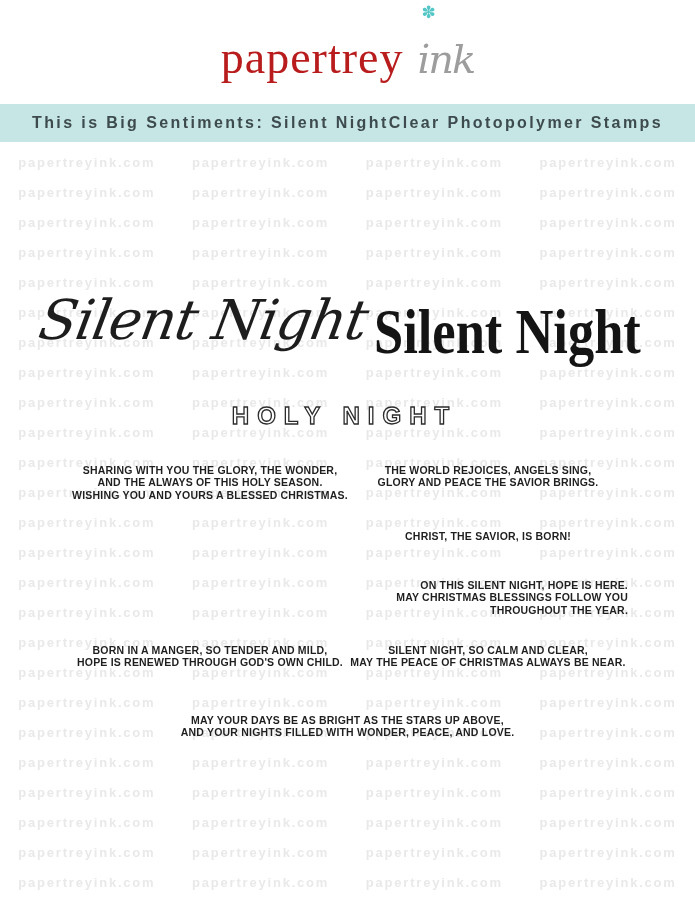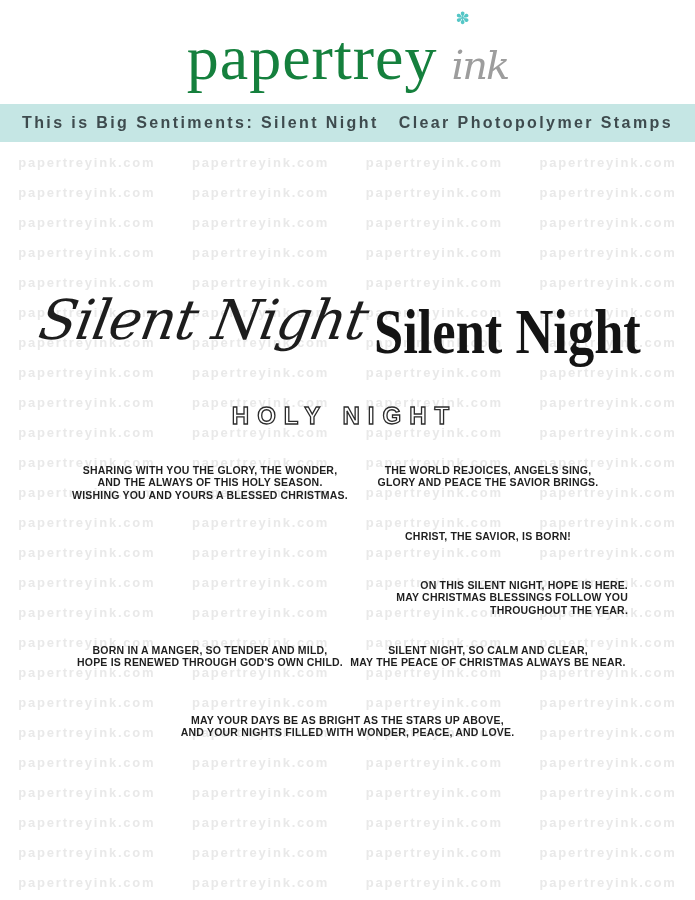--- a/index.html
+++ b/index.html
@@ -2,31 +2,31 @@
 <html><head>
 <meta charset="utf-8">
 <style>
   html,body{margin:0;padding:0;background:#fff;}
   .page{position:relative;width:695px;height:900px;background:#ffffff;overflow:hidden;
         font-family:"Liberation Sans",sans-serif;}
 
   
   .logo{height:104px;display:flex;align-items:baseline;justify-content:center;
         padding-top:6px;box-sizing:border-box;background:#fff;}
-  .logo-primary{font-family:"Liberation Serif",serif;font-size:64px;color:#15803d;
+  .logo-primary{font-family:"Liberation Serif",serif;font-size:46px;color:#b91c1c;
         letter-spacing:1px;line-height:104px;}
   .logo-secondary-wrap{position:relative;margin-left:14px;}
   .logo-secondary{font-family:"DejaVu Serif",serif;font-style:italic;font-size:40px;
         color:#9d9d9d;letter-spacing:-2px;}
   .flower{position:absolute;left:4px;top:-34px;font-size:17px;color:#54c6c6;
         font-style:normal;}
 
   
   .banner{height:38px;background:#c5e6e4;display:flex;align-items:center;
-        justify-content:space-between;padding:0 22px;box-sizing:border-box;}
+        justify-content:space-between;padding:0 32px;box-sizing:border-box;}
   .banner span{font-size:16px;font-weight:bold;letter-spacing:2.4px;color:#3e4b4e;
         white-space:nowrap;}
 
   
   .stamp-body{position:absolute;left:0;top:142px;width:695px;height:758px;}
 
   
   .wm-layer{position:absolute;inset:0;padding-top:6px;box-sizing:border-box;
         overflow:hidden;z-index:0;}
   .wm-row{display:flex;height:30px;line-height:30px;}

